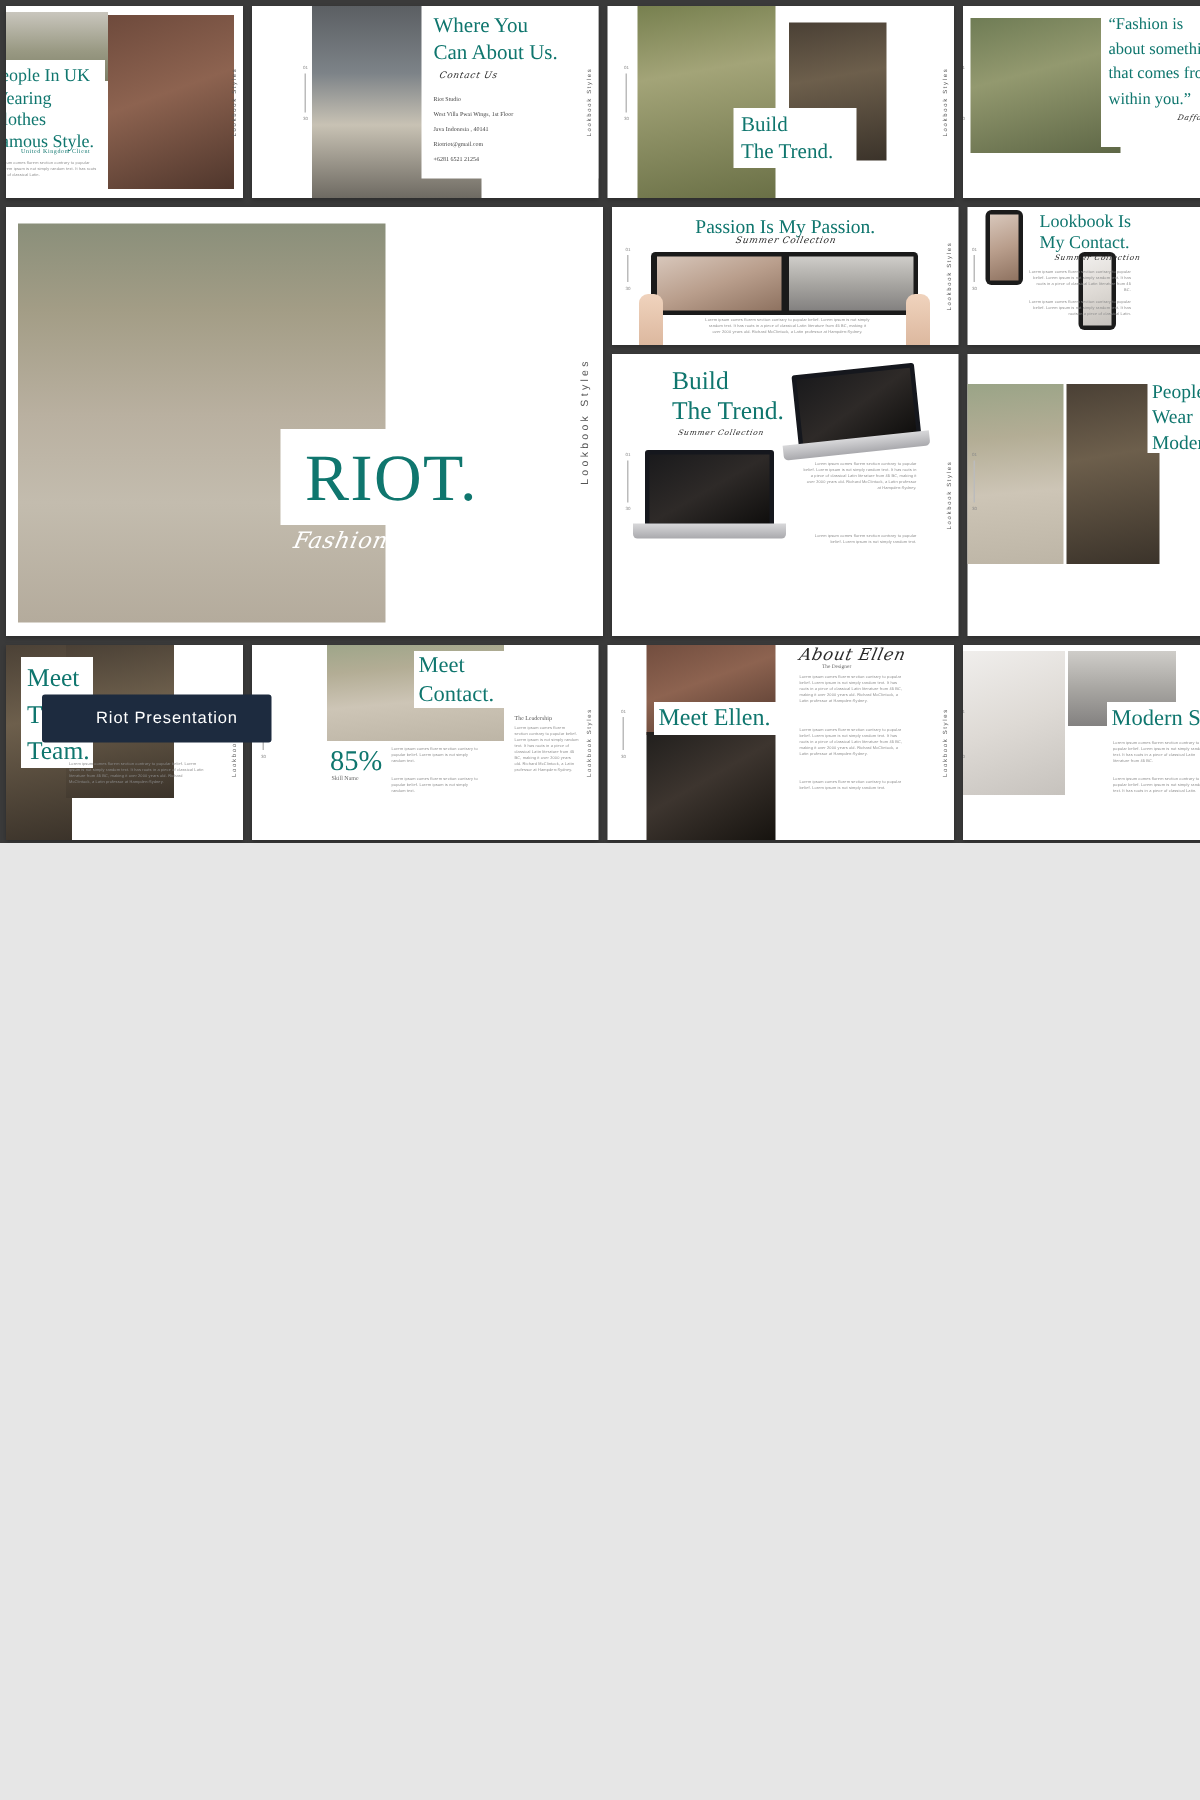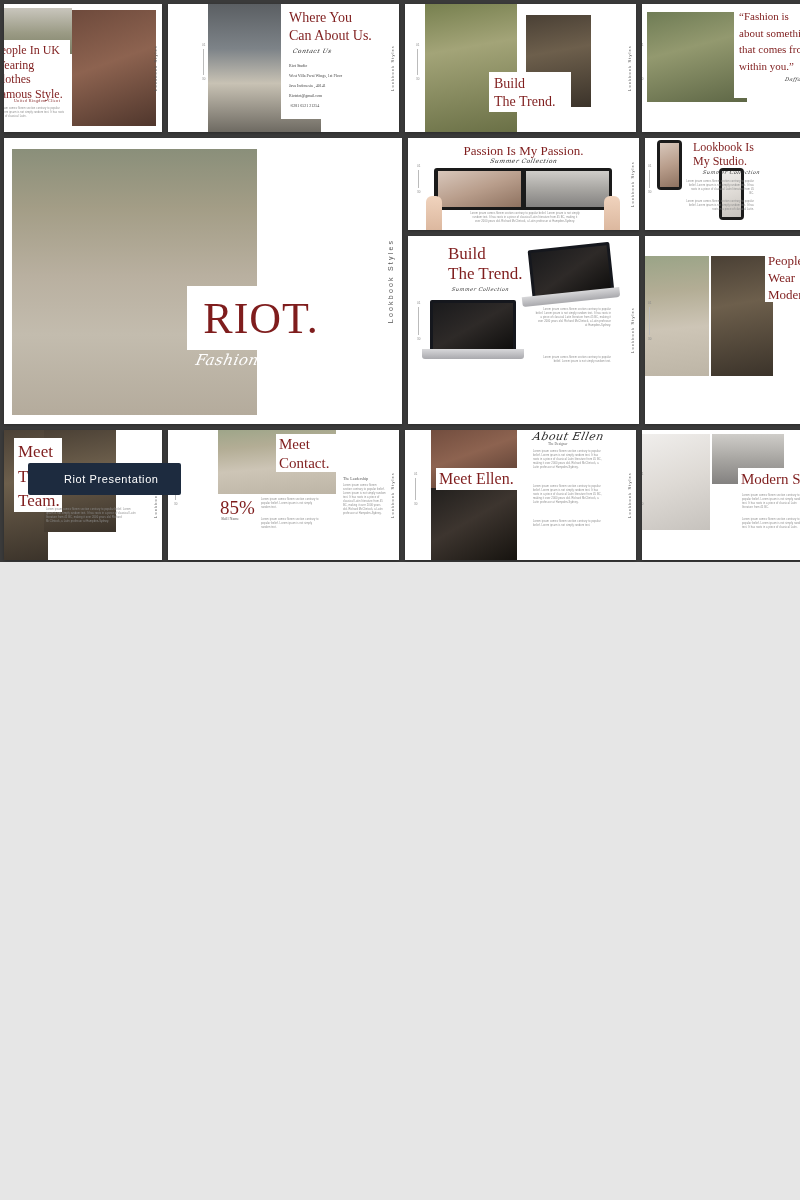--- a/index.html
+++ b/index.html
@@ -38,21 +38,21 @@
   }
   .vlabel.big { font-size:7px; letter-spacing:2.2px; right:8px; }
 
   
   .rail { position:absolute; left:5px; top:45%; transform:translateY(-50%);
           display:flex; flex-direction:column; align-items:center; gap:2px; }
   .rail .num { font-size:3px; color:#888; }
   .rail .bar { width:1px; background:#bbb; height:26px; }
 
   
-  .serif { font-family:"Liberation Serif", serif; color:#7f1d1d; font-weight:400; }
+  .serif { font-family:"Liberation Serif", serif; color:#0f766e; font-weight:400; }
   .script { font-family:"DejaVu Serif", serif; font-style:italic; color:#2a2a2a;
             letter-spacing:.5px; transform:skewX(-12deg); }
 
   
   .photo { background-size:cover; background-position:center; position:absolute; }
   .ph-street {
     background:
       linear-gradient(180deg,#8a8f7a 0%, #a39d86 22%, #b9b0a0 48%, #c3bcae 70%, #b4ab9c 100%);
   }
   .ph-street2 {
@@ -190,21 +190,21 @@
           </div>
           <div class="vlabel">Lookbook Styles</div>
         </div>
 
         <div class="slide" style="width:166px;height:92px;">
           <div class="photo" style="left:12px;top:2px;width:25px;height:50px;background:#1b1b1b;border-radius:4px;"></div>
           <div class="photo ph-beige" style="left:15px;top:5px;width:19px;height:44px;"></div>
           <div class="photo" style="left:74px;top:30px;width:25px;height:52px;background:#1b1b1b;border-radius:4px;"></div>
           <div class="photo ph-studio" style="left:77px;top:33px;width:19px;height:46px;"></div>
           <div class="serif" style="position:absolute;left:48px;top:2px;font-size:12px;">Lookbook Is</div>
-          <div class="serif" style="position:absolute;left:48px;top:16px;font-size:12px;">My Studio.</div>
+          <div class="serif" style="position:absolute;left:48px;top:16px;font-size:12px;">My Contact.</div>
           <div class="script" style="position:absolute;left:58px;top:31px;font-size:5px;">Summer Collection</div>
           <div class="lorem" style="position:absolute;left:41px;top:42px;width:68px;text-align:right;">Lorem ipsum comes florem section contrary to popular belief. Lorem ipsum is not simply random text. It has roots in a piece of classical Latin literature from 45 BC.</div>
           <div class="lorem" style="position:absolute;left:41px;top:62px;width:68px;text-align:right;">Lorem ipsum comes florem section contrary to popular belief. Lorem ipsum is not simply random text. It has roots in a piece of classical Latin.</div>
           <div class="rail" style="left:3px;">
             <span class="num">01</span>
             <span class="bar" style="height:18px;"></span>
             <span class="num">30</span>
           </div>
         </div>
       </div>

